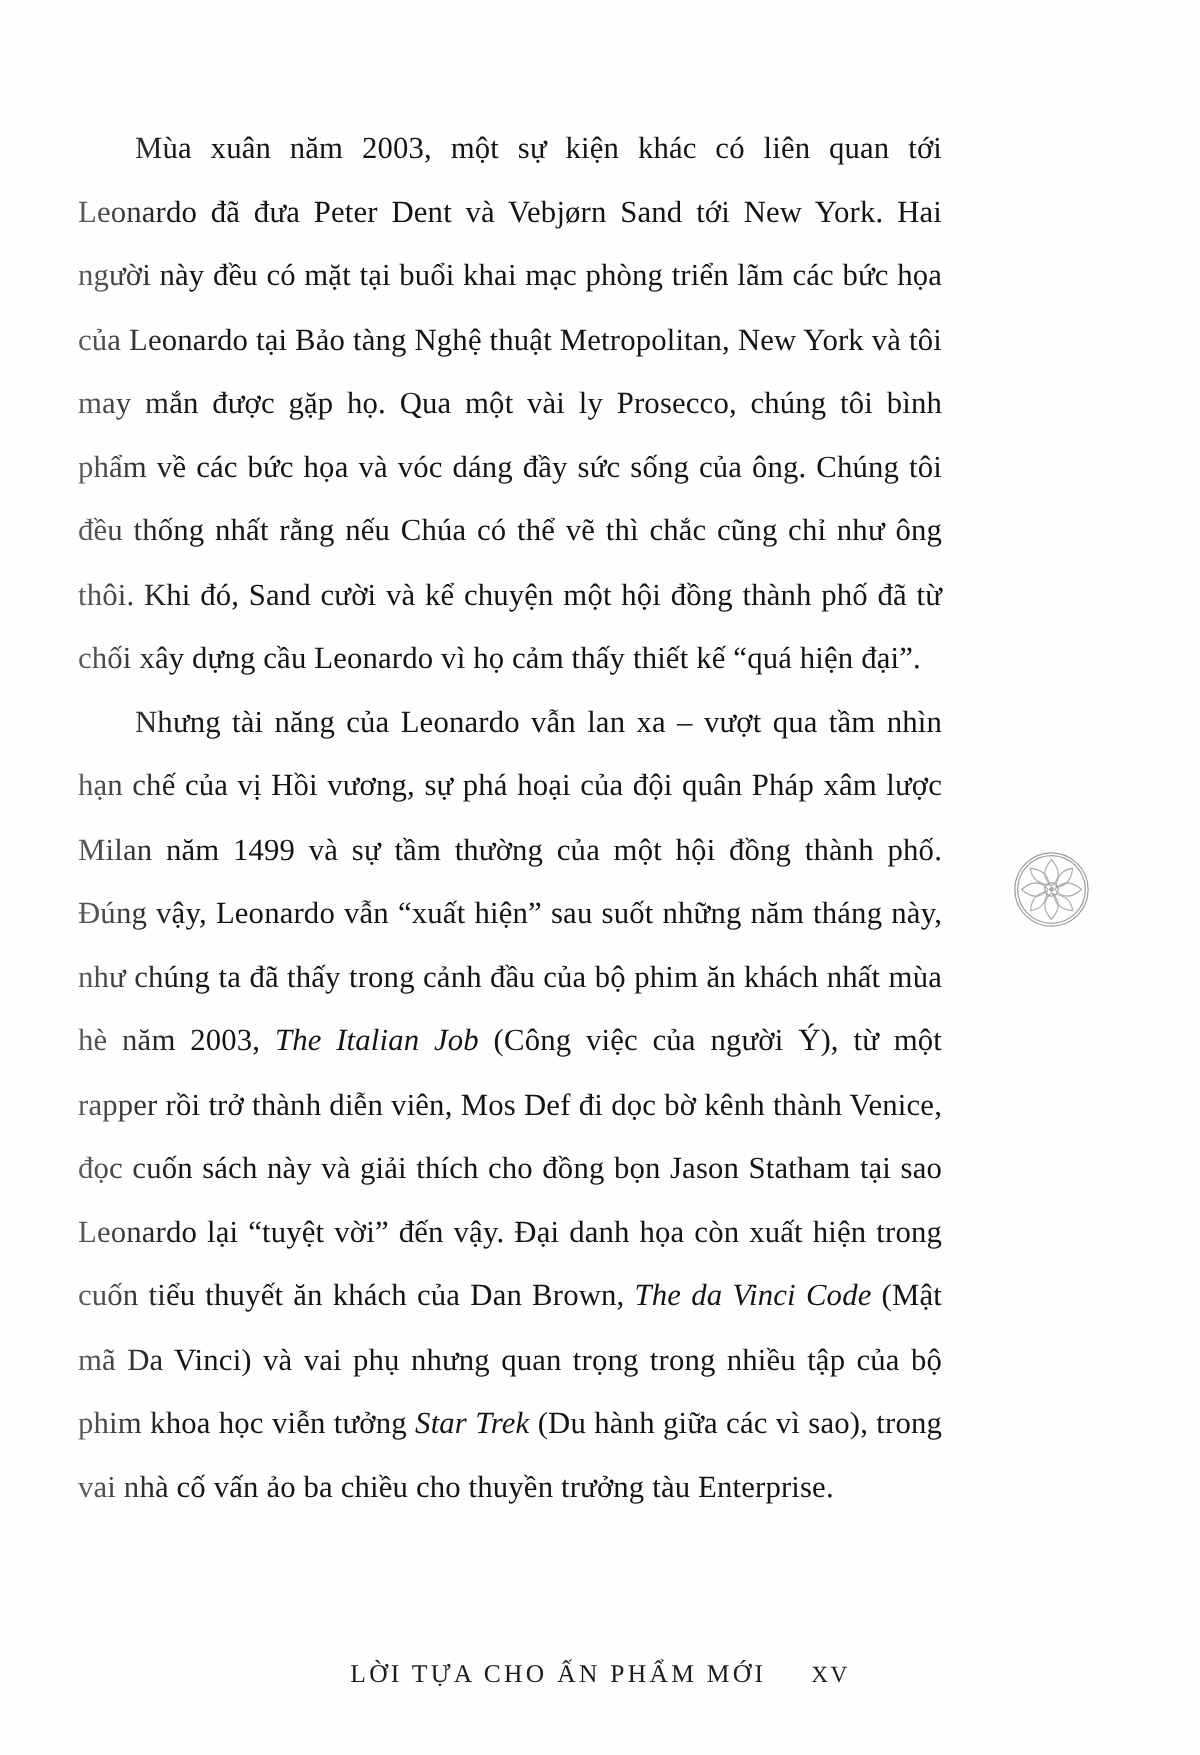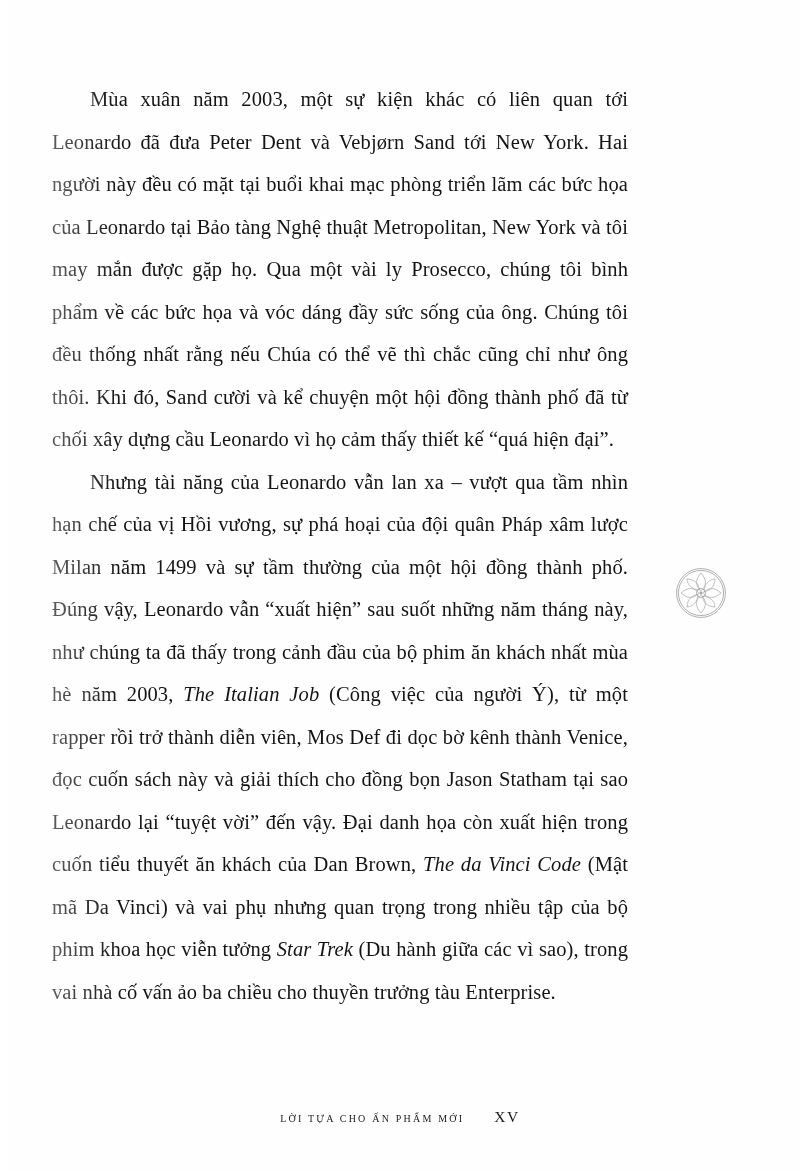--- a/index.html
+++ b/index.html
@@ -77,21 +77,21 @@
   .footer-inner {
     display: inline-block;
     font-size: 15.5px;
     letter-spacing: 2.1px;
     color: #1b1b1b;
     font-variant: small-caps;
     text-transform: uppercase;
   }
 
   .footer-title {
-    font-size: 10px;
+    font-size: 17px;
     letter-spacing: 2.2px;
   }
 
   .footer-page {
     margin-left: 24px;
     font-size: 15.5px;
     letter-spacing: 1.6px;
   }
 </style>
 </head>

